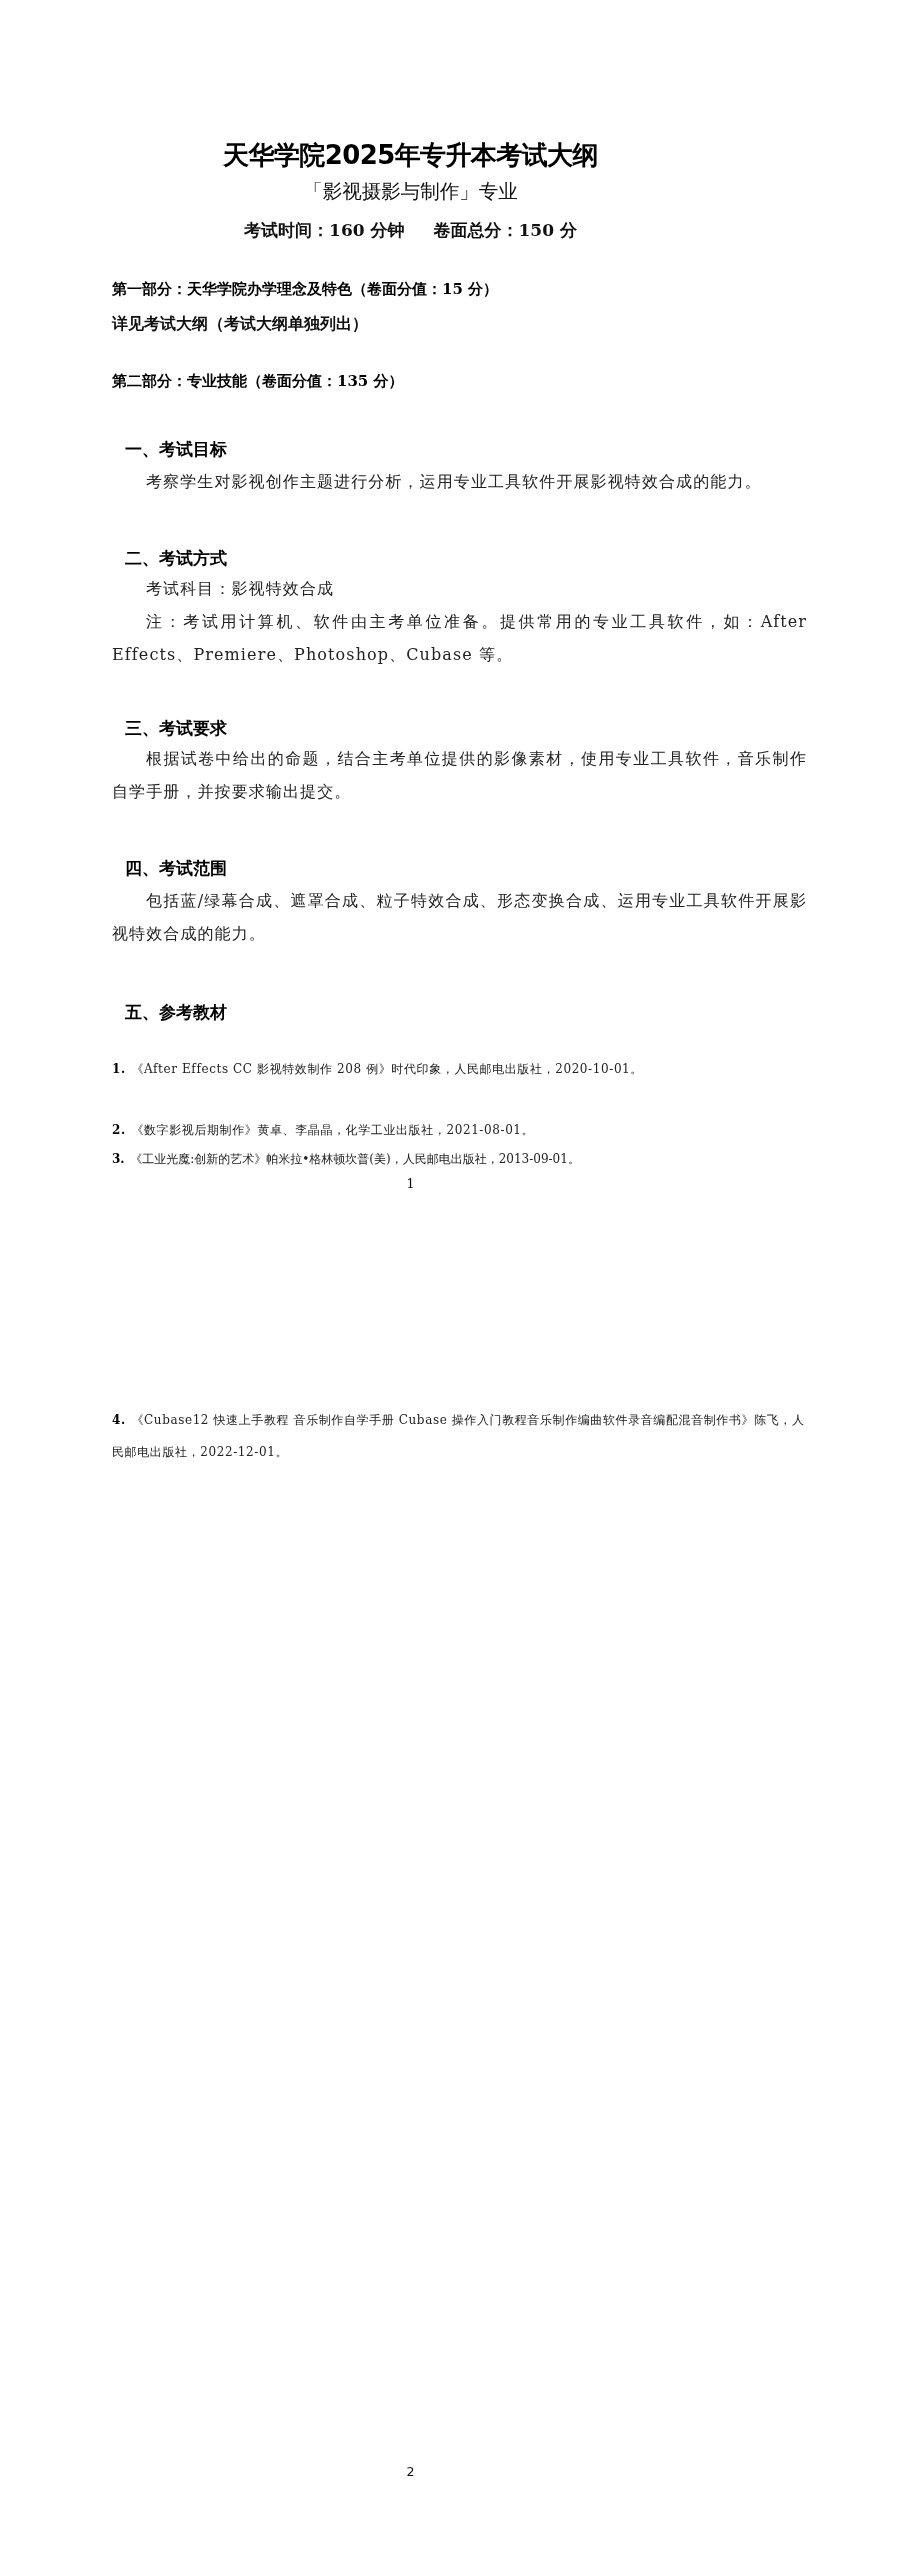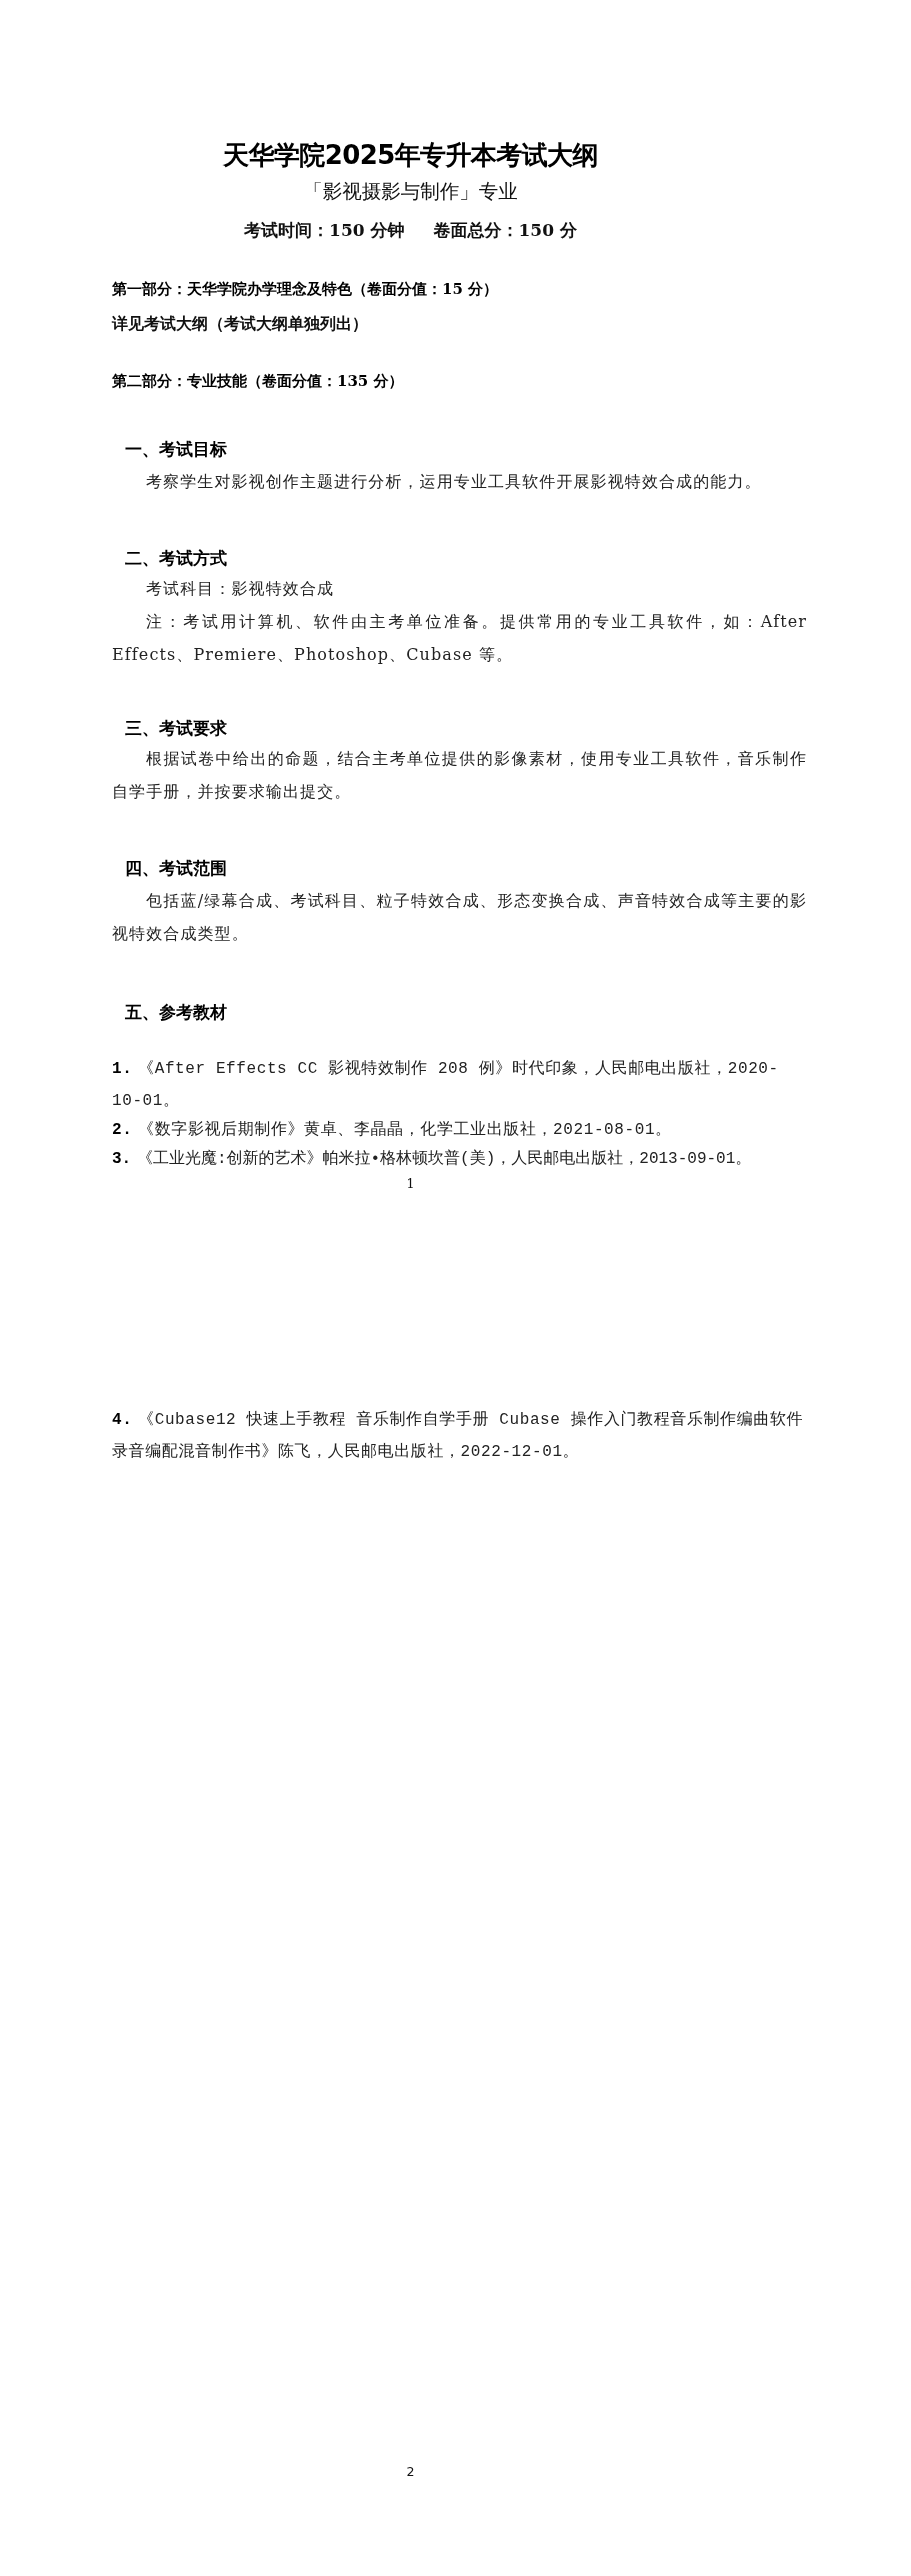--- a/index.html
+++ b/index.html
@@ -22,51 +22,51 @@
   .sec-heading { left: 125px; font-size: 17px; font-weight: bold; color: #000; }
   .para {
     position: absolute; left: 112px; width: 695px;
     font-size: 16px; line-height: 33px; color: #222;
     text-align: justify; text-align-last: left;
     letter-spacing: 1.1px;
   }
   .indent { text-indent: 34px; }
   .ref {
     position: absolute; left: 112px; width: 695px;
-    font-size: 16px; line-height: 32px; color: #222; letter-spacing: 0.6px; font-family: Liberation Mono, monospace;
+    font-size: 12px; line-height: 32px; color: #222; letter-spacing: 0.6px;
   }
   .ref .num { font-weight: bold; color: #000; margin-right: 5.7px; }
   .pagenum { font-size: 12.6px; color: #111; }
 </style>
 </head>
 <body>
 
 <div class="abs center title">天华学院2025年专升本考试大纲</div>
 <div class="abs center subtitle">「影视摄影与制作」专业</div>
 <div class="abs center timeline">
-  <span>考试时间：150 分钟</span><span class="gap"></span><span>卷面总分：150 分</span>
+  <span>考试时间：160 分钟</span><span class="gap"></span><span>卷面总分：150 分</span>
 </div>
 
 <div class="abs part-heading" style="top:280px;">第一部分：天华学院办学理念及特色（卷面分值：15 分）</div>
 <div class="abs part-detail" style="top:314px;">详见考试大纲（考试大纲单独列出）</div>
 
 <div class="abs part-heading" style="top:372px;">第二部分：专业技能（卷面分值：135 分）</div>
 
 <div class="abs sec-heading" style="top:438px;">一、考试目标</div>
 <div class="para indent" style="top:465px;">考察学生对影视创作主题进行分析，运用专业工具软件开展影视特效合成的能力。</div>
 
 <div class="abs sec-heading" style="top:547px;">二、考试方式</div>
 <div class="para indent" style="top:572px;">考试科目：影视特效合成</div>
 <div class="para indent" style="top:605px;">注：考试用计算机、软件由主考单位准备。提供常用的专业工具软件，如：After Effects、Premiere、Photoshop、Cubase 等。</div>
 
 <div class="abs sec-heading" style="top:717px;">三、考试要求</div>
 <div class="para indent" style="top:742px;">根据试卷中给出的命题，结合主考单位提供的影像素材，使用专业工具软件，音乐制作自学手册，并按要求输出提交。</div>
 
 <div class="abs sec-heading" style="top:857px;">四、考试范围</div>
-<div class="para indent" style="top:884px;">包括蓝/绿幕合成、考试科目、粒子特效合成、形态变换合成、声音特效合成等主要的影视特效合成类型。</div>
+<div class="para indent" style="top:884px;">包括蓝/绿幕合成、遮罩合成、粒子特效合成、形态变换合成、运用专业工具软件开展影视特效合成的能力。</div>
 
 <div class="abs sec-heading" style="top:1001px;">五、参考教材</div>
 
 <div class="ref" style="top:1053px;">
   <span class="num">1.</span><span>《After Effects CC 影视特效制作 208 例》时代印象，人民邮电出版社，2020-10-01。</span>
 </div>
 <div class="ref" style="top:1114px;">
   <span class="num">2.</span><span>《数字影视后期制作》黄卓、李晶晶，化学工业出版社，2021-08-01。</span>
 </div>
 <div class="ref" style="top:1143px; letter-spacing:0px;">

